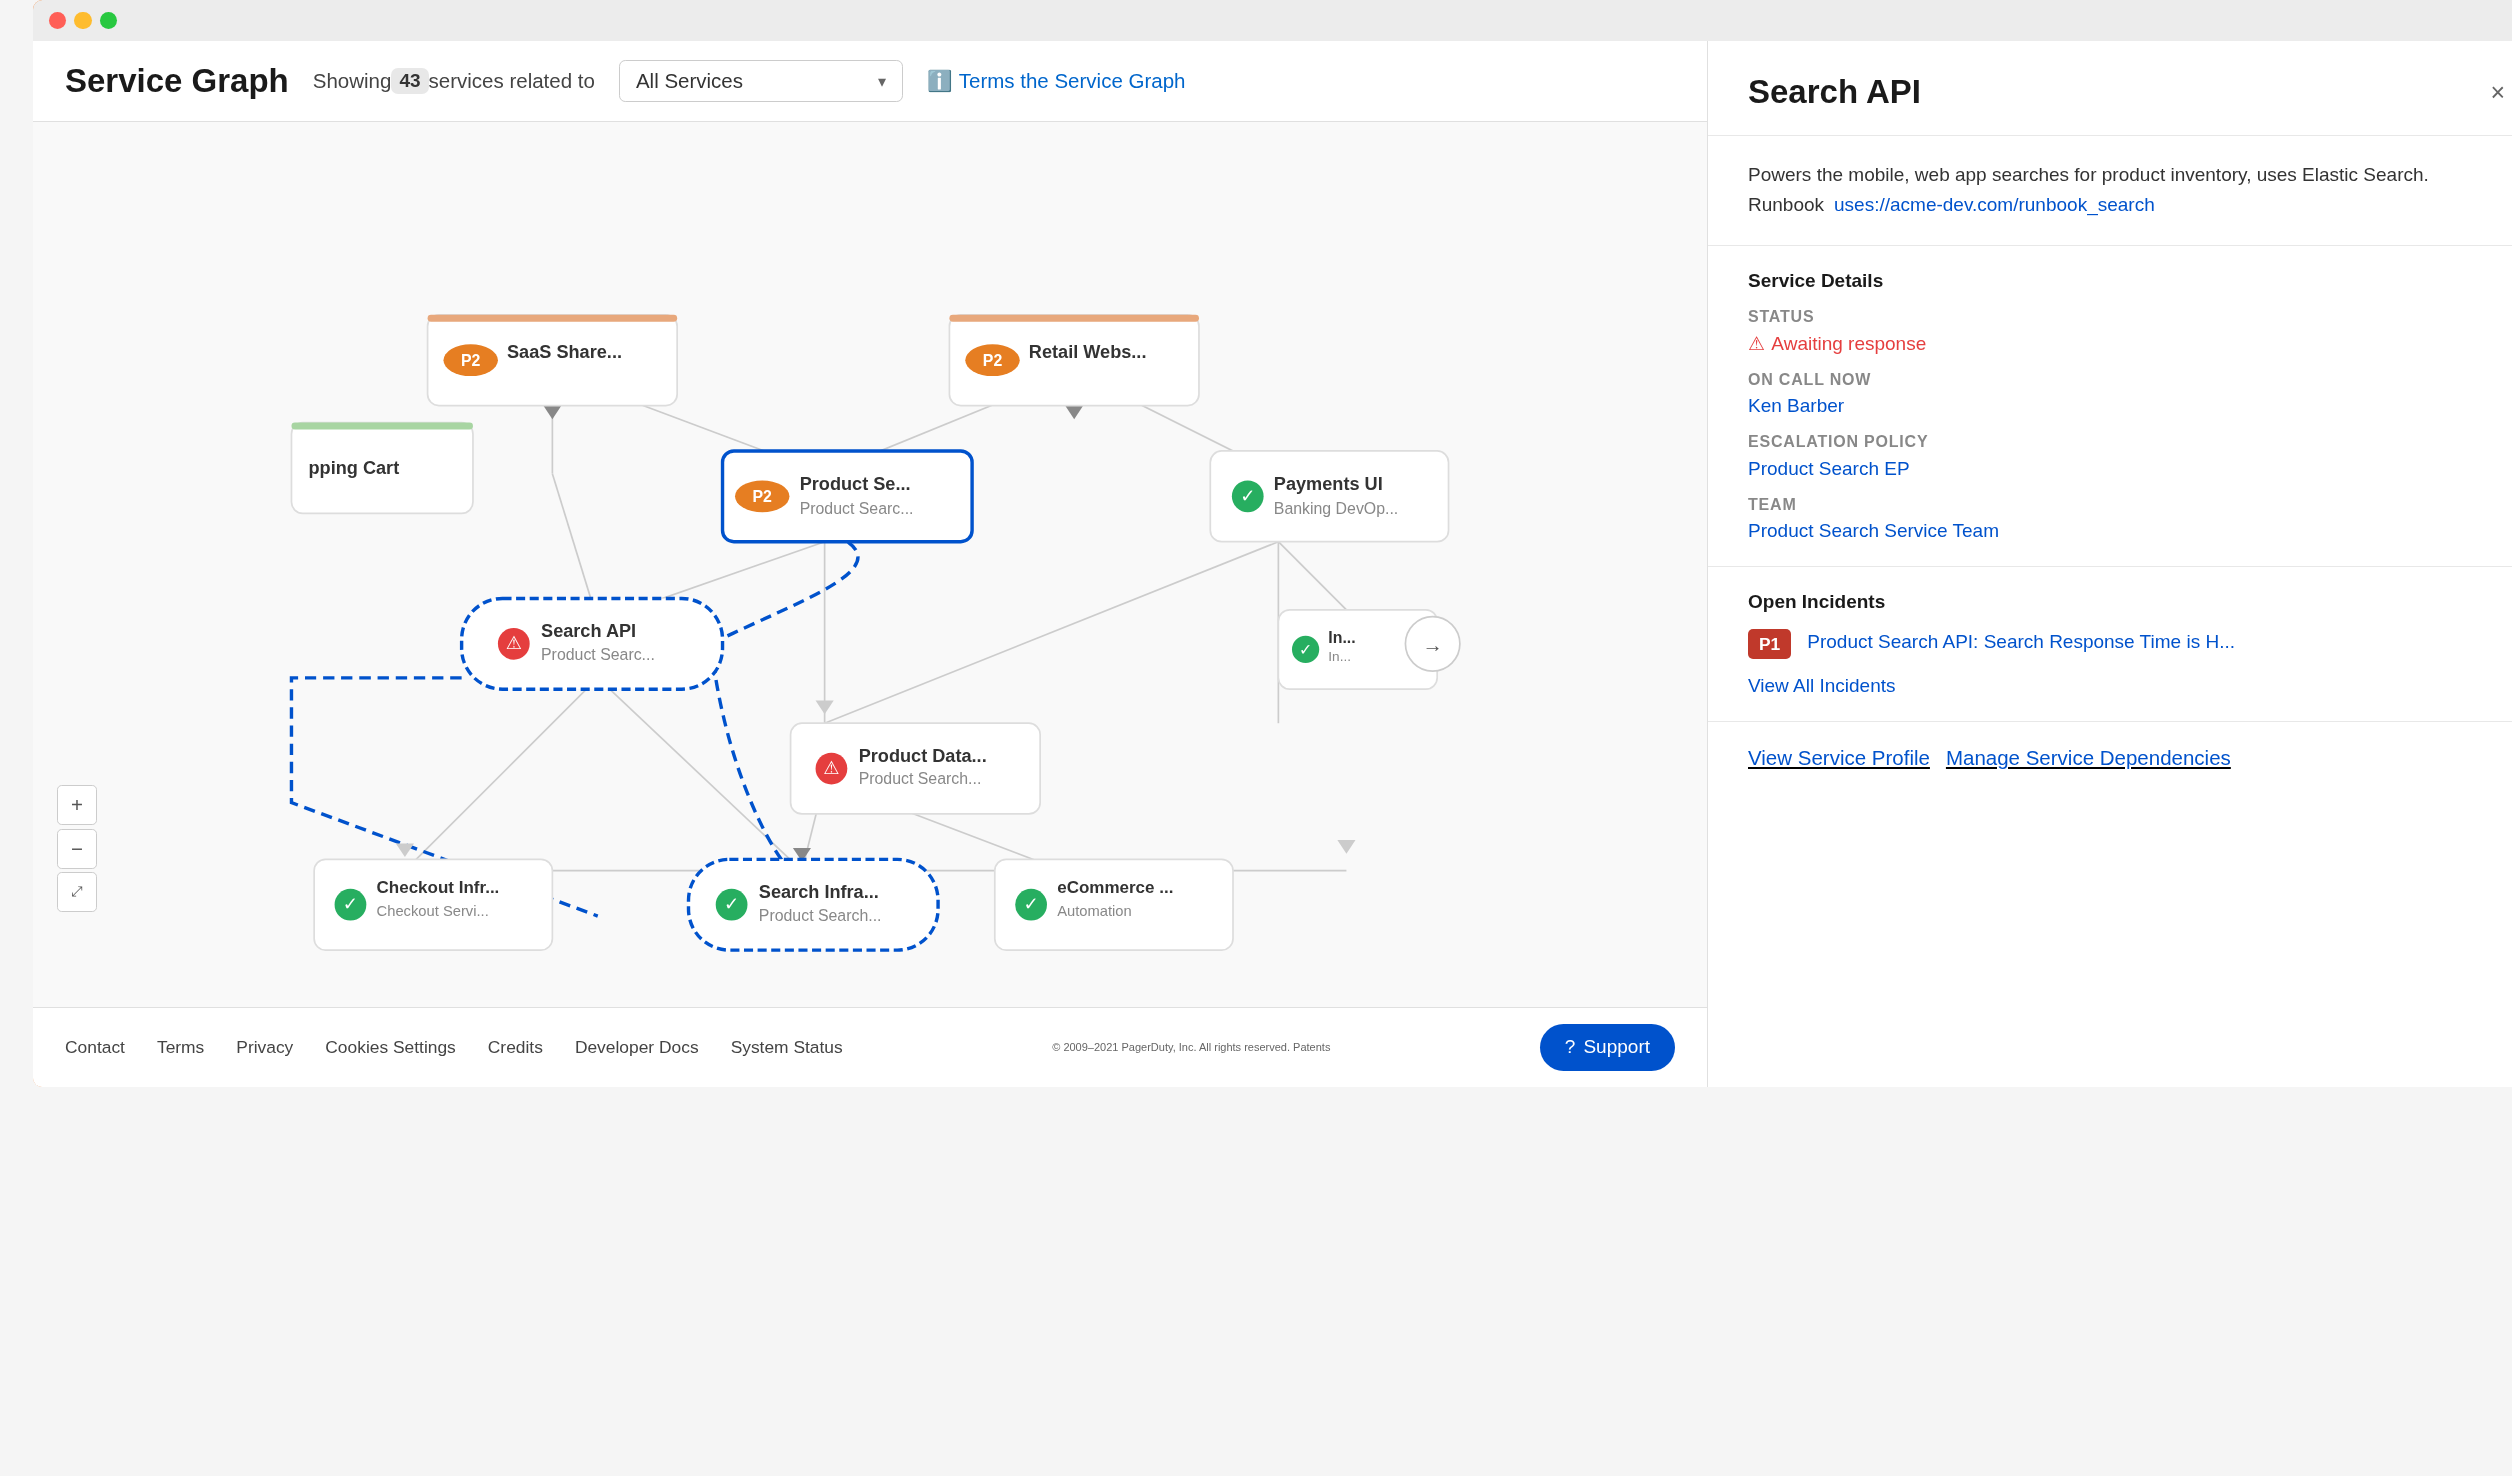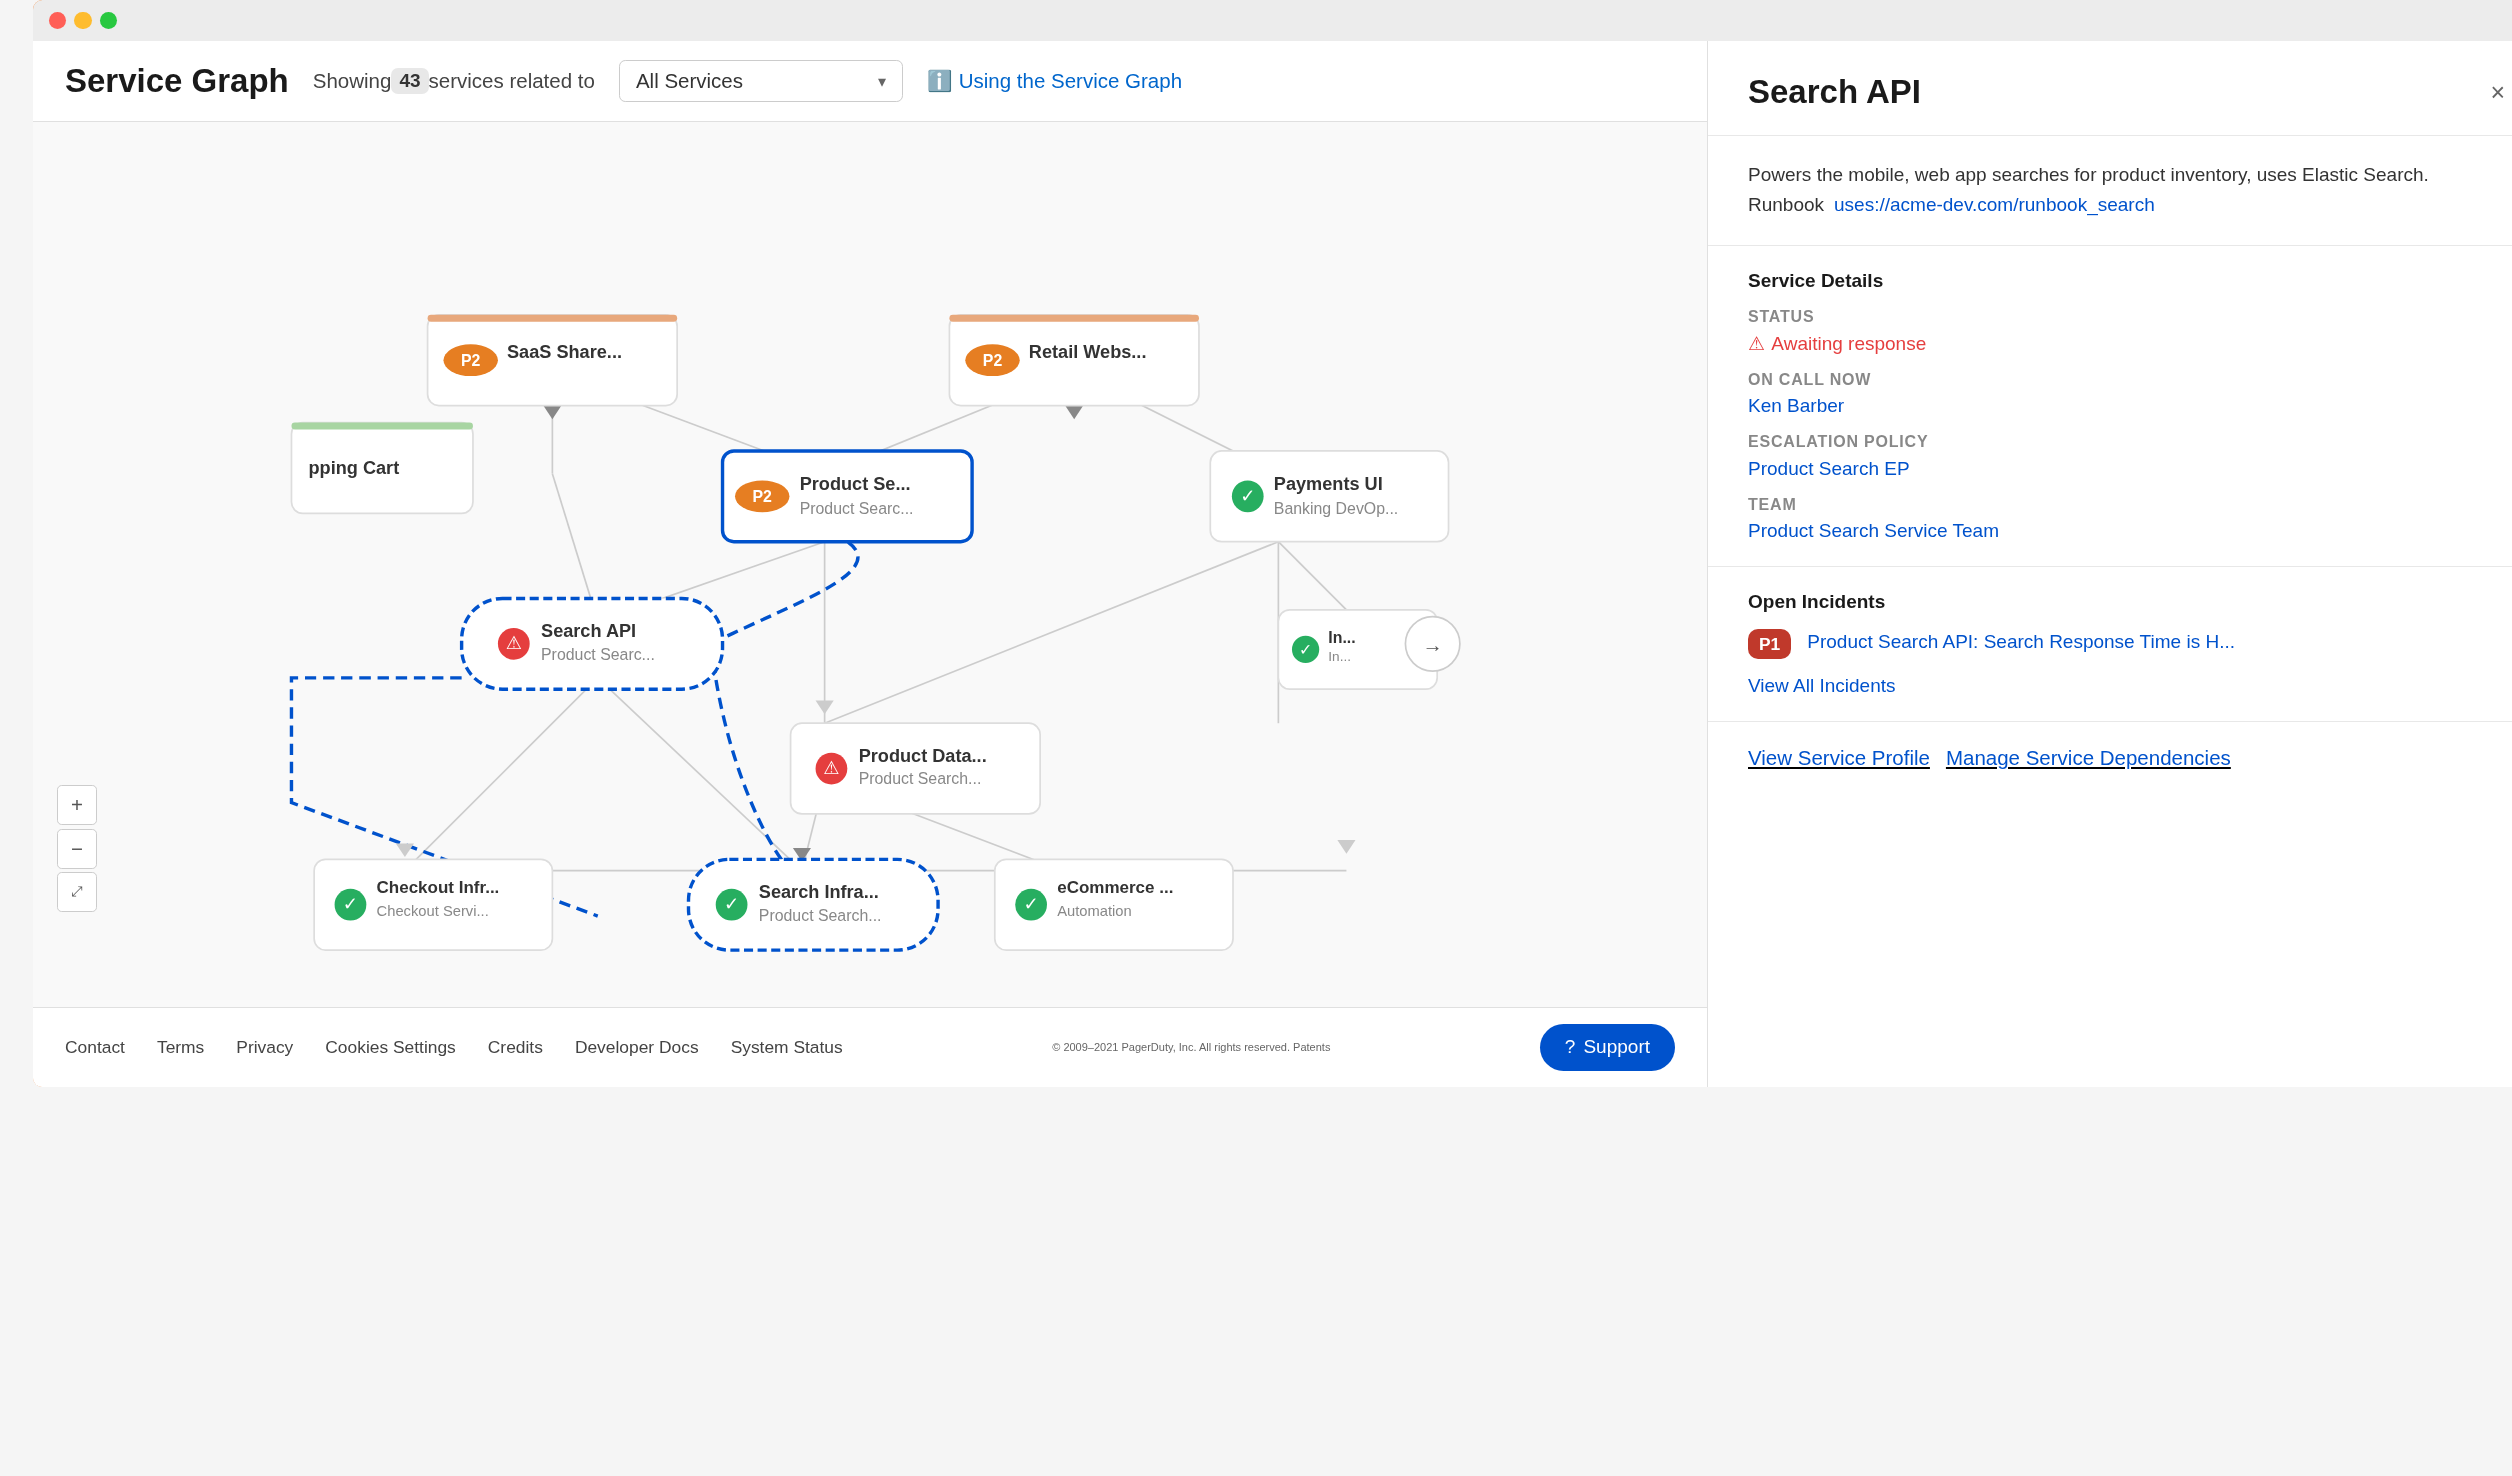--- a/index.html
+++ b/index.html
@@ -56,21 +56,21 @@
     .panel-description a { color: #0052cc; text-decoration: none; }
 
     .panel-section { padding: 24px 40px; border-bottom: 0.8px solid #e8e8e8; }
     .section-title { font-size: 19px; font-weight: 700; color: #1a1a1a; margin-bottom: 16px; }
     .field-label { font-size: 16px; color: #888; font-weight: 600; text-transform: uppercase; letter-spacing: 0.05em; margin-bottom: 6.3px; margin-top: 16px; }
     .field-value { font-size: 19px; color: #0052cc; cursor: pointer; }
     .status-awaiting { color: #e53e3e; display: flex; align-items: center; gap: 6.3px; font-size: 19px; }
 
     .incidents-section { padding: 24px 40px; border-bottom: 0.8px solid #e8e8e8; }
     .incident-item { display: flex; align-items: flex-start; gap: 16px; margin-bottom: 16px; }
-    .p1-badge { background: #c0392b; color: #fff; font-size: 17.4px; font-weight: 700; padding: 4.7px 11px; border-radius: 10px; flex-shrink: 0; }
+    .p1-badge { background: #c0392b; color: #fff; font-size: 17.4px; font-weight: 700; padding: 4.7px 11px; border-radius: 5px; flex-shrink: 0; }
     .incident-link { color: #0052cc; font-size: 19px; line-height: 1.4; cursor: pointer; }
     .view-all-link { color: #0052cc; font-size: 19px; cursor: pointer; margin-top: 8px; display: block; }
 
     .panel-actions { padding: 24px 40px; display: flex; flex-direction: row; gap: 16px; text-decoration: underline; }
     .action-link { color: #0052cc; font-size: 20.5px; cursor: pointer; text-decoration: none; }
 
     
     .dashed-path { stroke: #0052cc; stroke-width: 3; fill: none; stroke-dasharray: 10 6; }
     .solid-path { stroke: #ccc; stroke-width: 1.5; fill: none; }
   </style>
@@ -95,21 +95,21 @@
           <span>Showing</span>
           <span class="count-badge">43</span>
           <span>services related to</span>
         </div>
         <div class="dropdown">
           <span>All Services</span>
           <span class="dropdown-arrow">▾</span>
         </div>
         <a class="help-link">
           <span>ℹ️</span>
-          <span>Using the Service Graph</span>
+          <span>Terms the Service Graph</span>
         </a>
       </div>
 
       <div class="graph-canvas">
         <svg class="graph-svg" viewBox="0 0 1020 780" preserveAspectRatio="xMidYMid meet">
 
           <line x1="230" y1="220" x2="230" y2="310" class="solid-path" stroke="#ccc" stroke-width="1.5"></line>
           <line x1="230" y1="220" x2="470" y2="310" class="solid-path" stroke="#ccc" stroke-width="1.5"></line>
           <line x1="690" y1="220" x2="470" y2="310" class="solid-path" stroke="#ccc" stroke-width="1.5"></line>
           <line x1="690" y1="220" x2="870" y2="310" class="solid-path" stroke="#ccc" stroke-width="1.5"></line>

